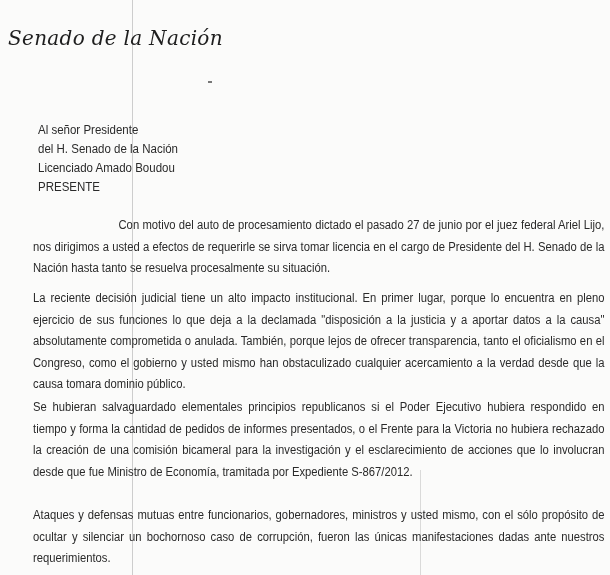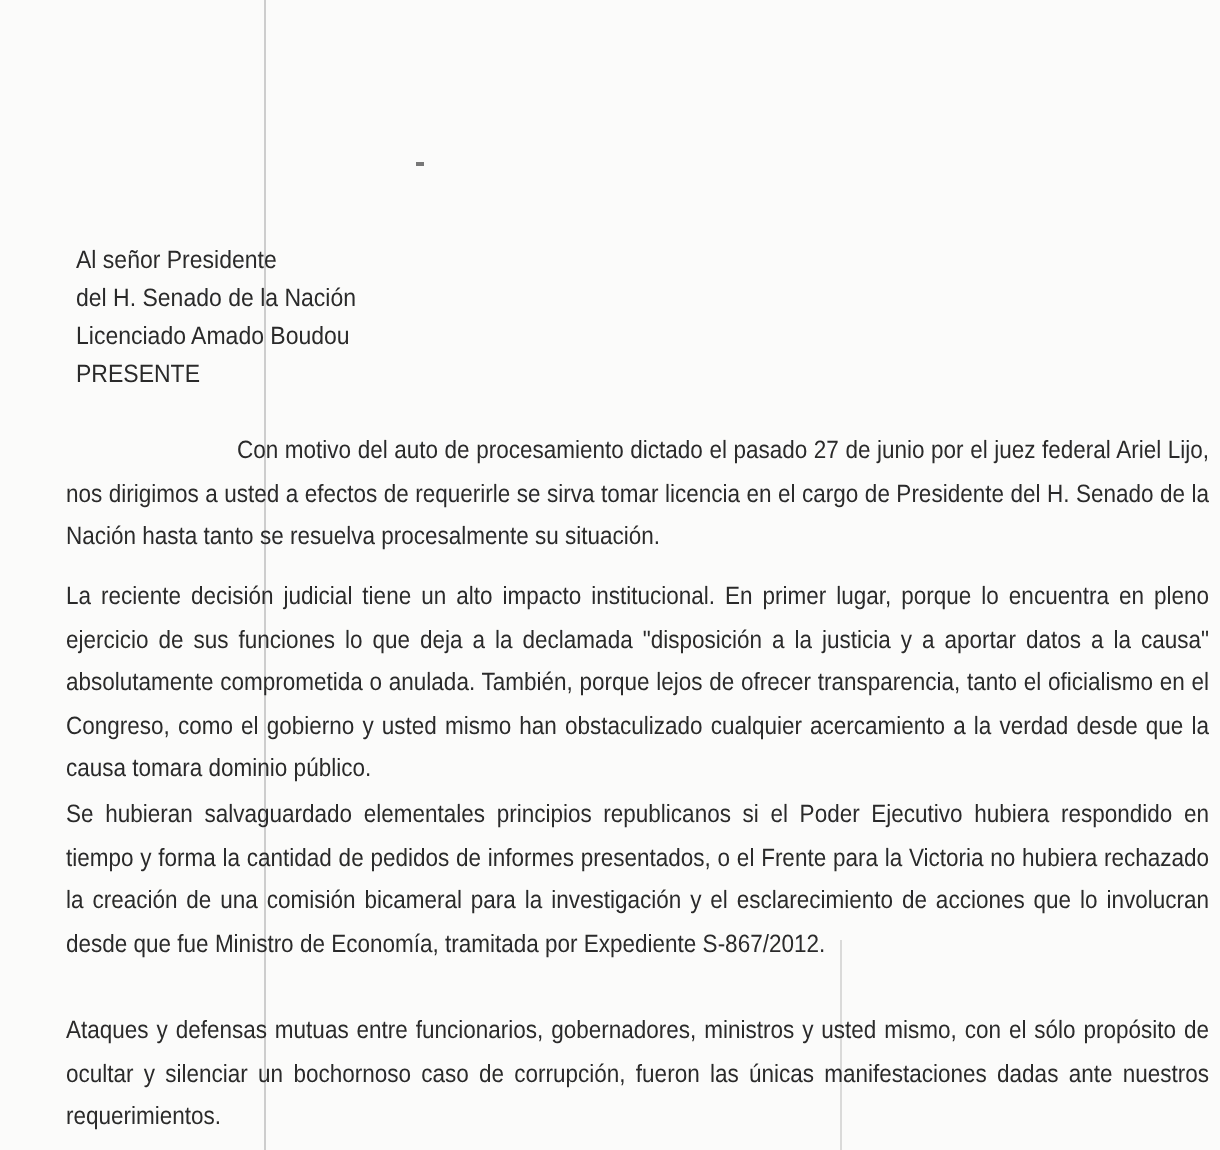--- a/index.html
+++ b/index.html
@@ -44,20 +44,21 @@
     .addressee div { white-space: nowrap; }
   </style>
 </head>
 <body>
 
 <div class="page">
   <div class="fold-line fold-a"></div>
   <div class="fold-line fold-b"></div>
   <span class="speck" style="left:208px;top:81px;"></span>
 
+  <div class="letterhead">Senado de la Nación</div>
 
   <div class="addressee">
     <div>Al señor Presidente</div>
     <div>del H. Senado de la Nación</div>
     <div>Licenciado Amado Boudou</div>
     <div>PRESENTE</div>
   </div>
 
   <p class="para p1">Con motivo del auto de procesamiento dictado el pasado 27 de junio por el juez federal Ariel Lijo, nos dirigimos a usted a efectos de requerirle se sirva tomar licencia en el cargo de Presidente del H. Senado de la Nación hasta tanto se resuelva procesalmente su situación.</p>
   <p class="para p2">La reciente decisión judicial tiene un alto impacto institucional. En primer lugar, porque lo encuentra en pleno ejercicio de sus funciones lo que deja a la declamada "disposición a la justicia y a aportar datos a la causa" absolutamente comprometida o anulada. También, porque lejos de ofrecer transparencia, tanto el oficialismo en el Congreso, como el gobierno y usted mismo han obstaculizado cualquier acercamiento a la verdad desde que la causa tomara dominio público.</p>

